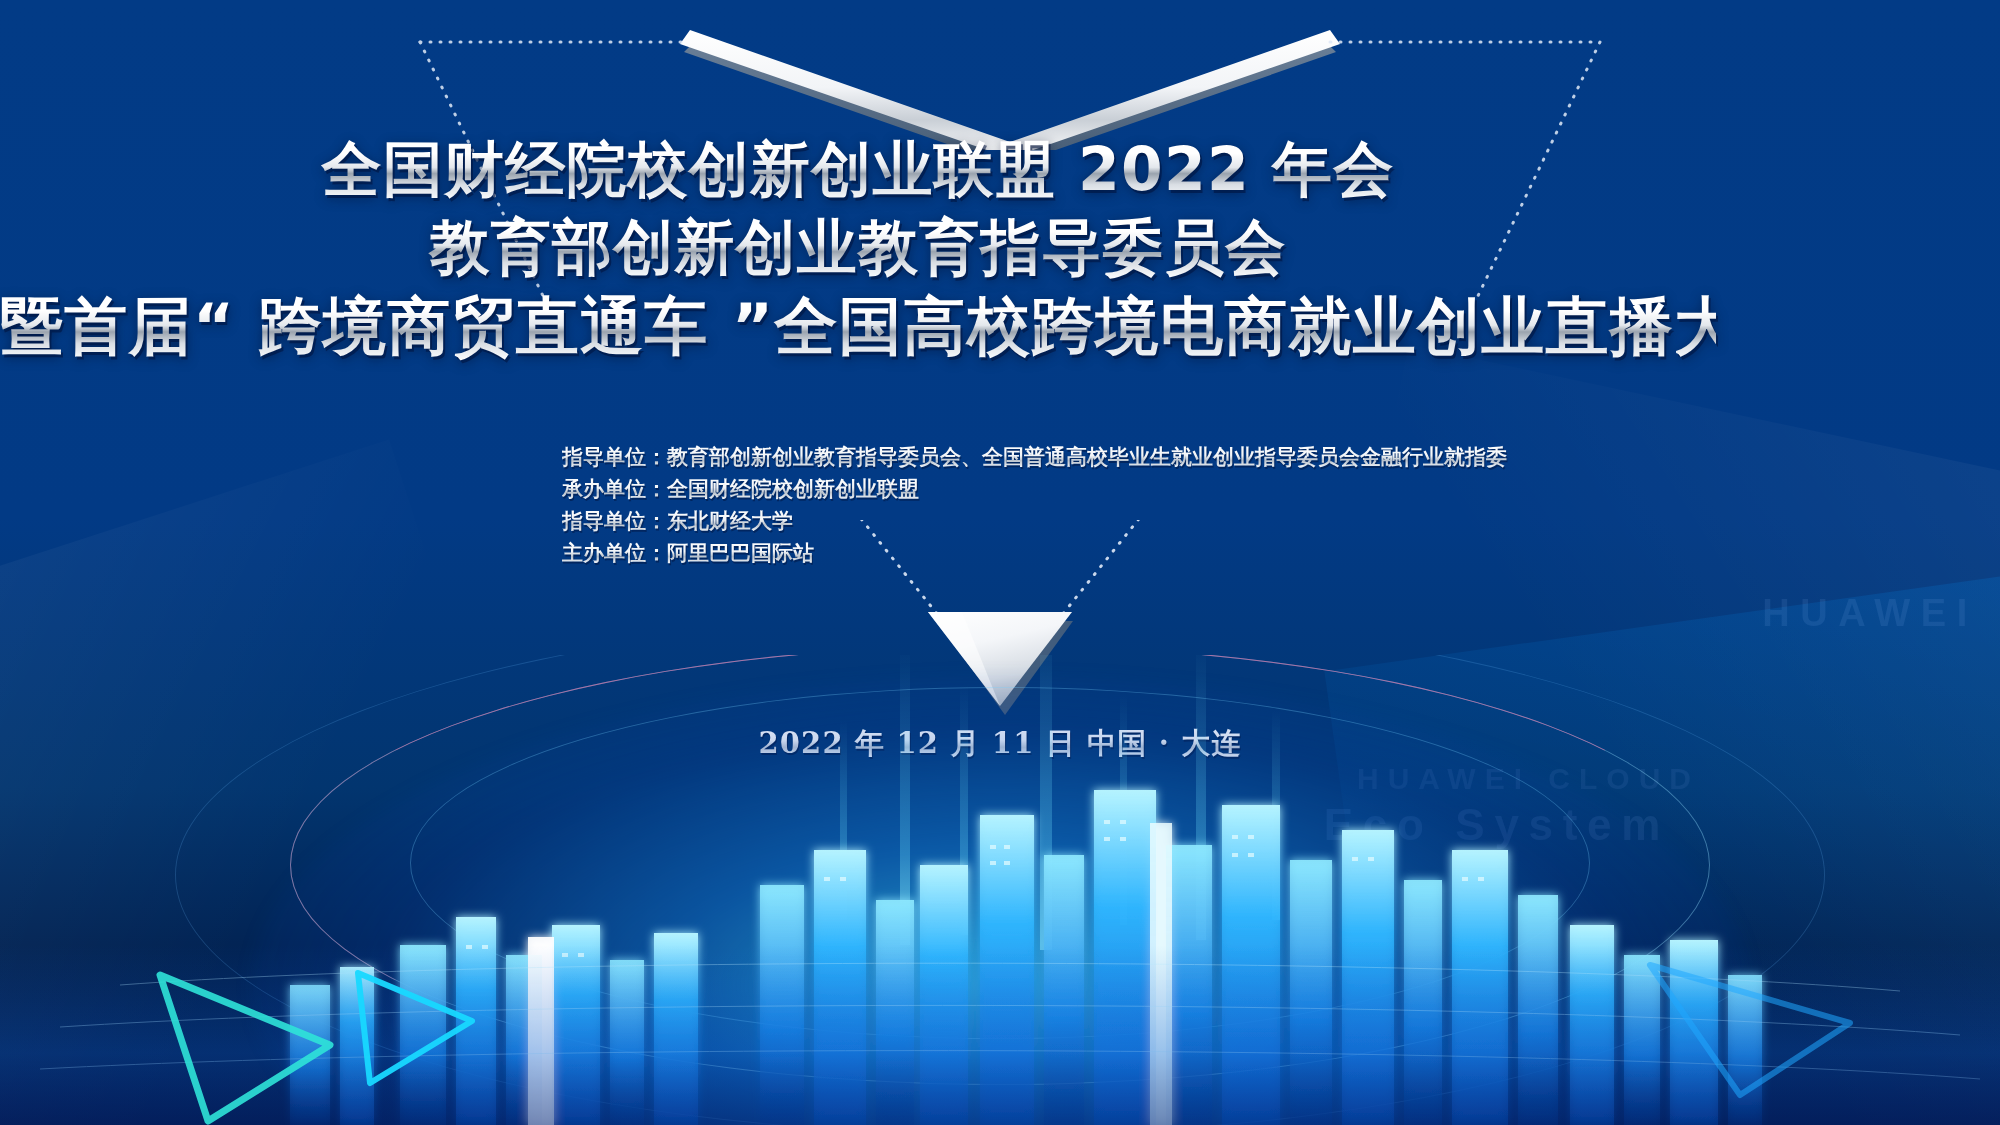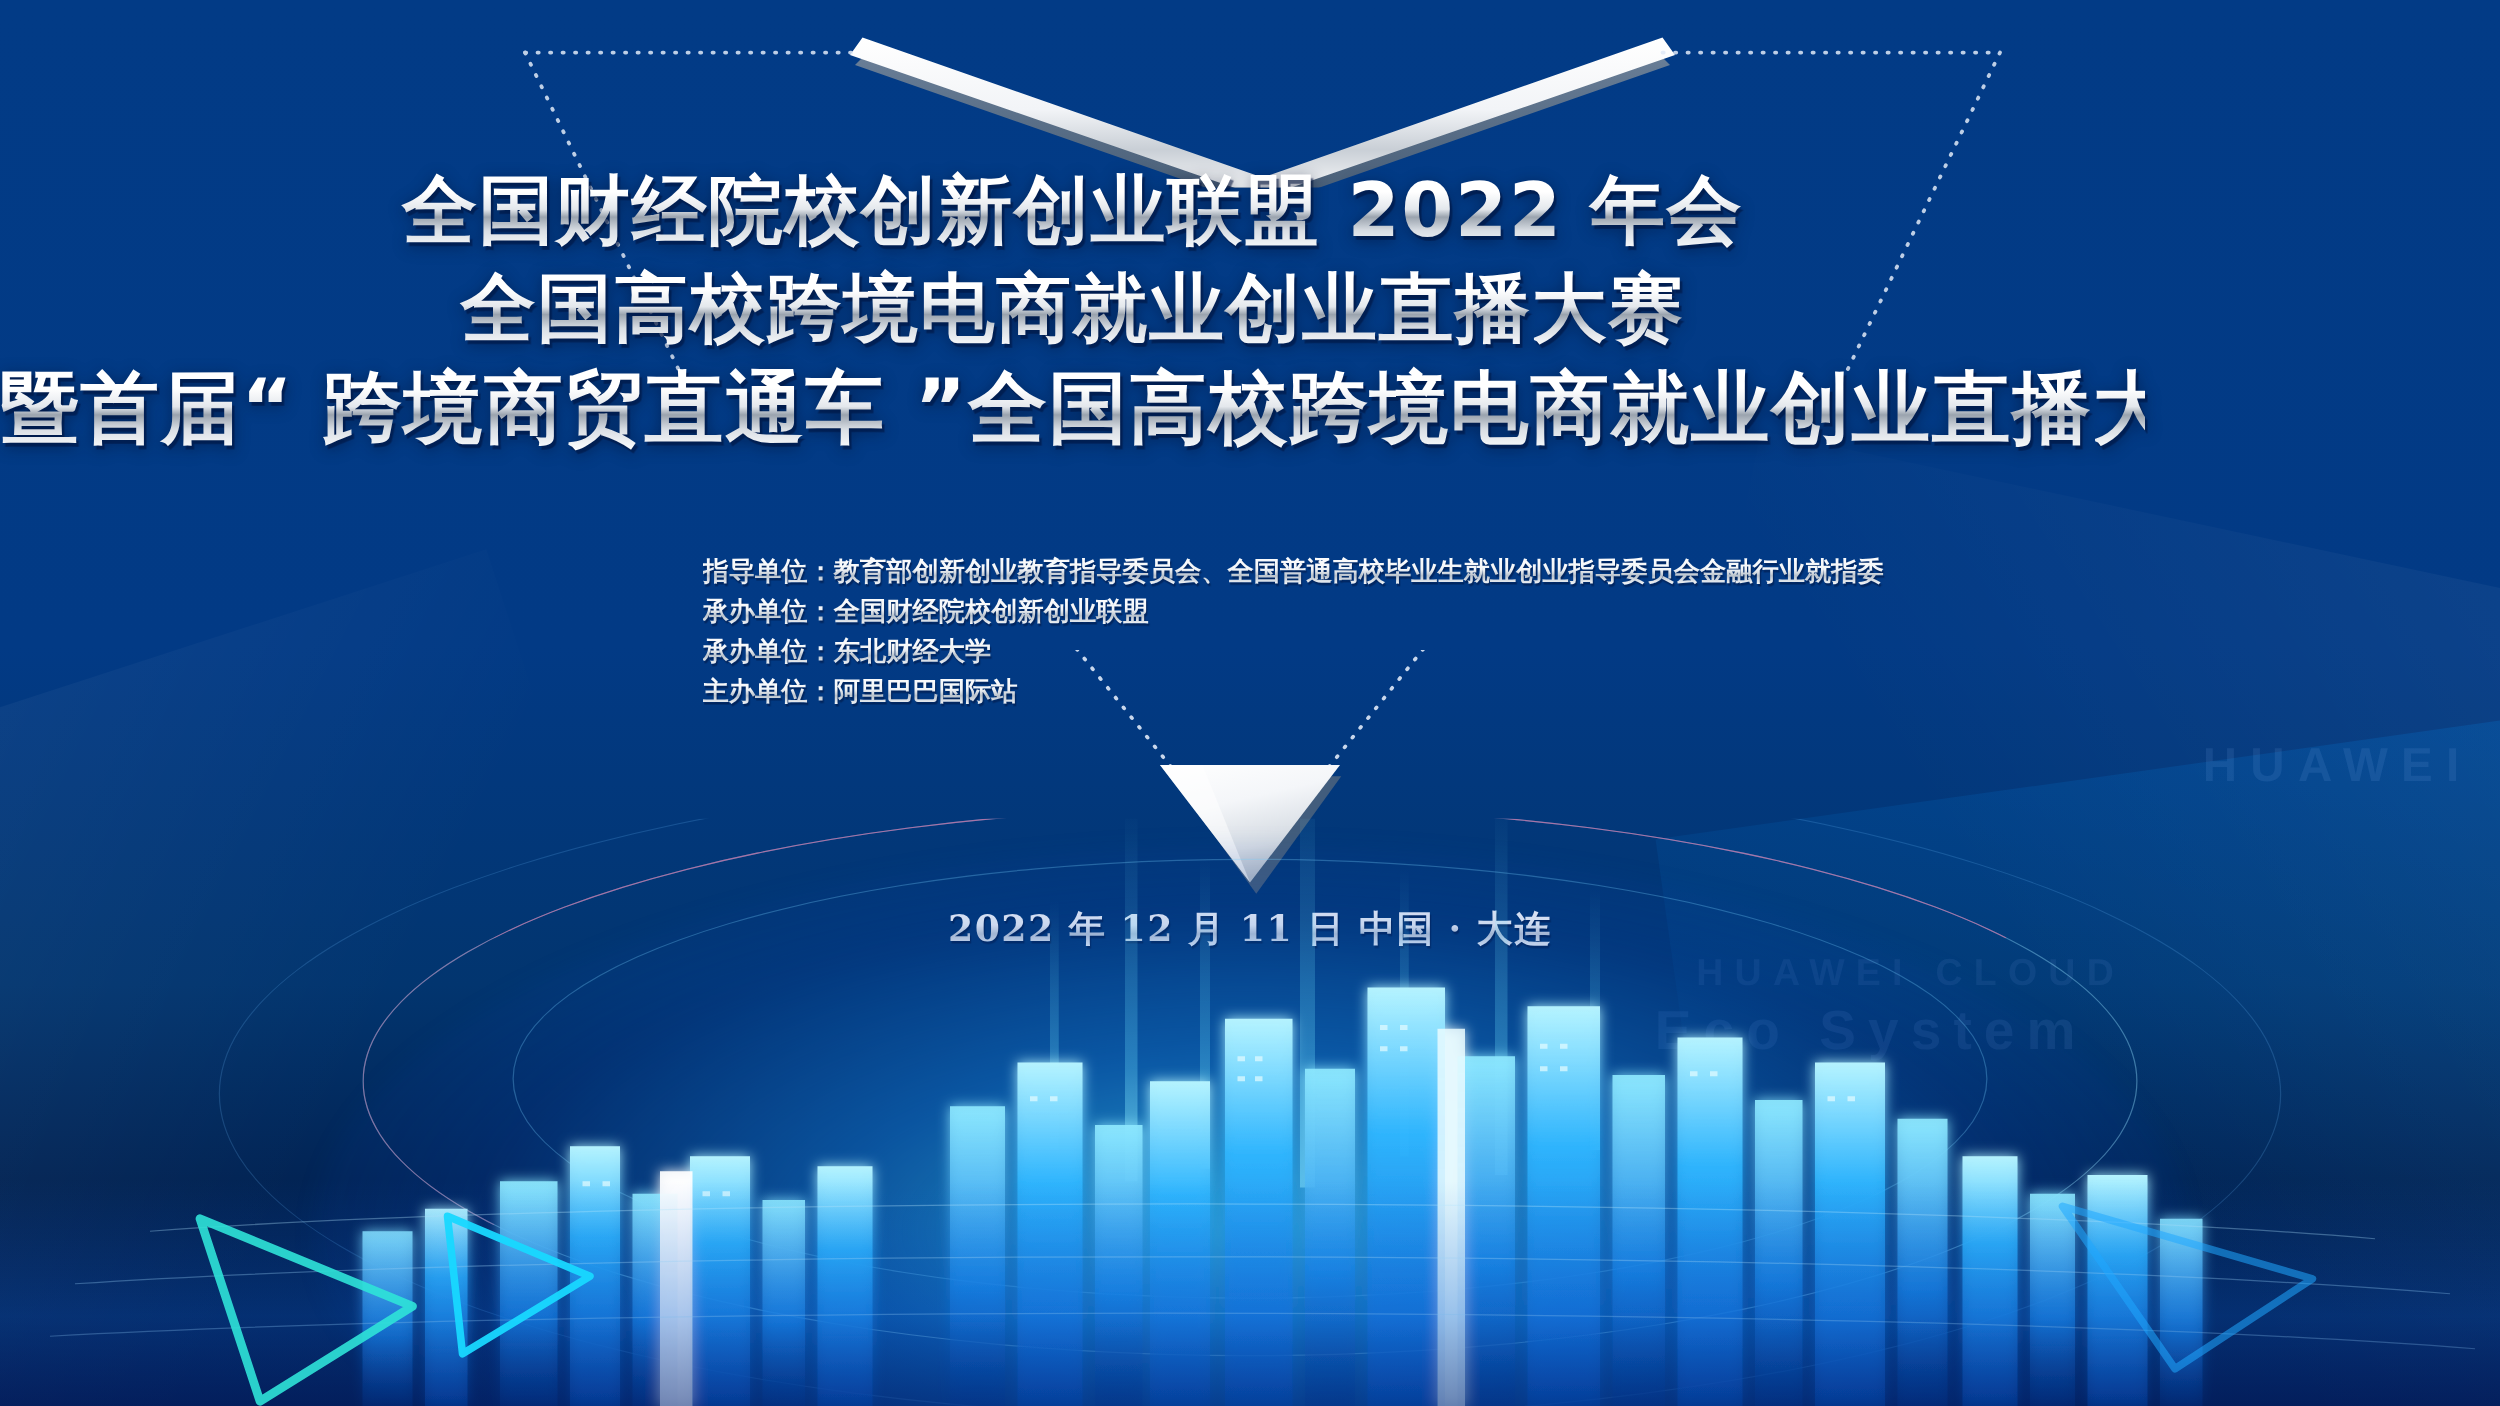--- a/index.html
+++ b/index.html
@@ -154,28 +154,28 @@
         <line x1="420" y1="42" x2="690" y2="42"></line>
         <line x1="1330" y1="42" x2="1600" y2="42"></line>
         <line x1="420" y1="42" x2="545" y2="300"></line>
         <line x1="1600" y1="42" x2="1476" y2="300"></line>
       </g>
     </svg>
   </div>
 
   <div class="titles">
     <div class="t-line t1">全国财经院校创新创业联盟 2022 年会</div>
-    <div class="t-line t2">全国高校跨境电商就业创业直播大赛</div>
+    <div class="t-line t2">教育部创新创业教育指导委员会</div>
     <div class="t-line t3">暨首届“ 跨境商贸直通车 ”全国高校跨境电商就业创业直播大赛</div>
   </div>
 
   <div class="orgs">
     <div class="org-row">指导单位：教育部创新创业教育指导委员会、全国普通高校毕业生就业创业指导委员会金融行业就指委</div>
     <div class="org-row">承办单位：全国财经院校创新创业联盟</div>
-    <div class="org-row">承办单位：东北财经大学</div>
+    <div class="org-row">指导单位：东北财经大学</div>
     <div class="org-row">主办单位：阿里巴巴国际站</div>
   </div>
 
   <div class="tri-wrap">
     <svg width="600" height="200" viewBox="0 0 600 200">
       <defs>
         <linearGradient id="triMetal" x1="0" y1="0" x2="0.35" y2="1">
           <stop offset="0%" stop-color="#ffffff"></stop>
           <stop offset="40%" stop-color="#f4f6f9"></stop>
           <stop offset="78%" stop-color="#d5dbe2"></stop>

